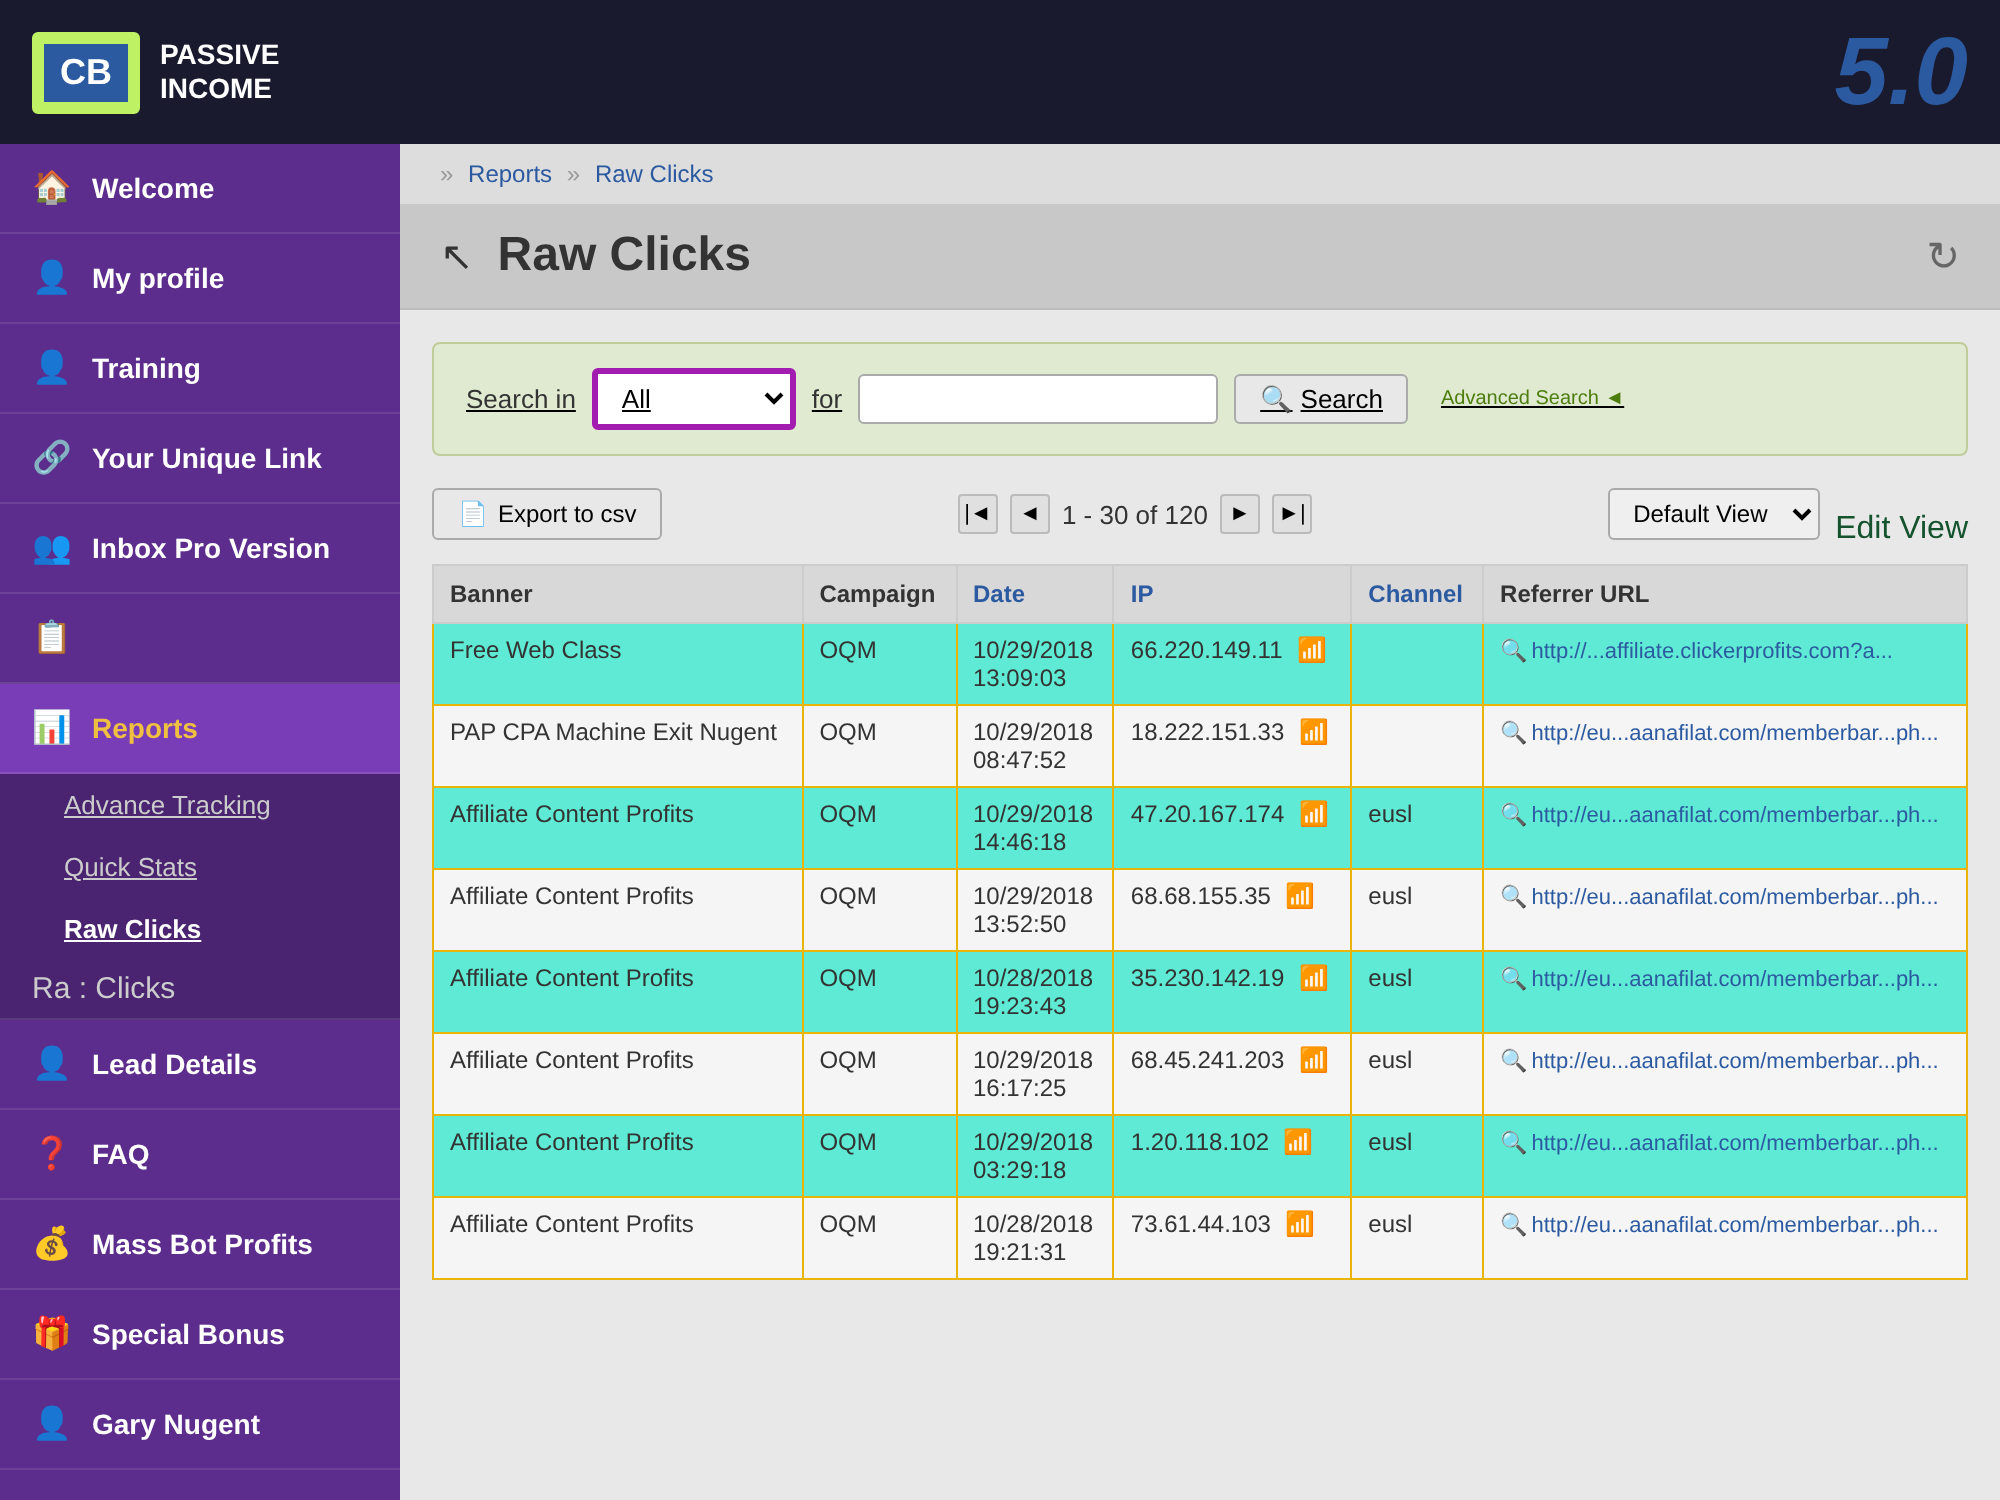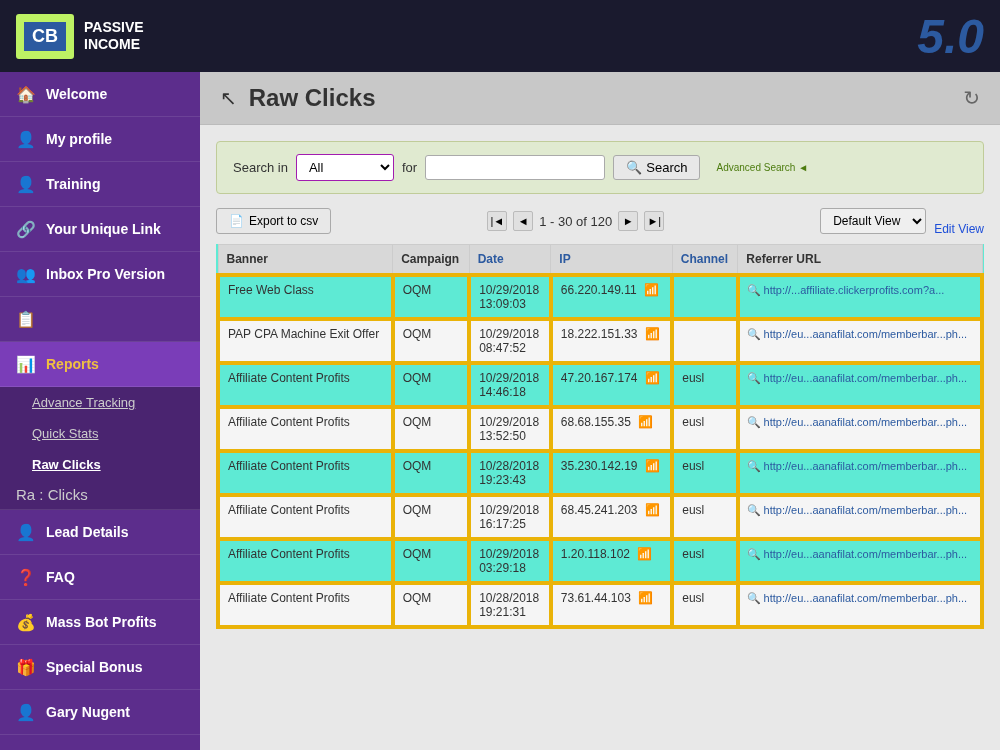--- a/index.html
+++ b/index.html
@@ -1,21 +1,21 @@
 <!DOCTYPE html>
 <html><head>
   <meta charset="utf-8">
   <style>
     * { margin: 0; padding: 0; box-sizing: border-box; }
     body { font-family: Arial, sans-serif; font-size: 13px; background: #f0f0f0; width: 1000px; height: 750px; overflow: hidden; display: flex; flex-direction: column; }
 
     
     #header { background: #1a1a2e; display: flex; align-items: center; justify-content: space-between; padding: 8px 16px; height: 72px; flex-shrink: 0; }
     #header .logo { display: flex; align-items: center; gap: 10px; }
-    #header .logo .cb-box { background: #2c5aa0; border: 8px solid #bef264; color: #fff; font-weight: bold; font-size: 18px; padding: 4px 8px; border-radius: 3px; }
+    #header .logo .cb-box { background: #2c5aa0; border: 6px solid #bef264; color: #fff; font-weight: bold; font-size: 18px; padding: 4px 8px; border-radius: 3px; }
     #header .logo .passive-text { color: #fff; font-size: 14px; font-weight: bold; line-height: 1.2; }
     #header .version { color: #2c5aa0; font-size: 48px; font-weight: bold; font-style: italic; }
 
     
     #layout { display: flex; flex: 1; overflow: hidden; }
 
     
     #sidebar { width: 200px; background: #5c2d8c; flex-shrink: 0; overflow-y: auto; }
     .sidebar-item { display: flex; align-items: center; gap: 10px; padding: 12px 16px; color: #fff; cursor: pointer; border-bottom: 1px solid rgba(255,255,255,0.1); }
     .sidebar-item.active { background: #7a3db8; }
@@ -36,41 +36,41 @@
 
     .page-header { background: #c8c8c8; padding: 12px 20px; display: flex; align-items: center; gap: 12px; border-bottom: 1px solid #bbb; }
     .page-header .cursor-icon { font-size: 20px; color: #333; }
     .page-header-text h1 { font-size: 24px; color: #333; font-weight: bold; }
     .page-header-text p { font-size: 12px; color: #666; }
     .refresh-btn { margin-left: auto; background: none; border: none; cursor: pointer; font-size: 20px; color: #666; }
 
     .content-area { padding: 16px; }
 
     
-    .search-bar { background: #e0ead0; border: 1px solid #c0cc99; border-radius: 4px; padding: 12px 16px; display: flex; align-items: center; gap: 8px; margin-bottom: 12px; }
+    .search-bar { background: #e0ead0; border: 1px solid #c0cc99; border-radius: 4px; padding: 12px 16px; display: flex; align-items: center; gap: 8px; margin-bottom: 12px; text-decoration: underline; }
     .search-bar label { font-size: 13px; color: #333; }
-    .search-bar select { padding: 4px 8px; border: 1px solid #a21caf; border-radius: 3px; font-size: 13px; background: #fff; }
+    .search-bar select { padding: 4px 8px; border: 3px solid #a21caf; border-radius: 3px; font-size: 13px; background: #fff; }
     .search-bar input { padding: 4px 8px; border: 1px solid #aaa; border-radius: 3px; font-size: 13px; width: 180px; }
     .search-btn { background: #e8e8e8; border: 1px solid #aaa; border-radius: 3px; padding: 4px 12px; cursor: pointer; font-size: 13px; display: flex; align-items: center; gap: 4px; }
     .advanced-search-link { color: #4d7c0f; font-size: 10px; cursor: pointer; text-decoration: none; margin-left: 8px; }
 
     
     .toolbar { display: flex; align-items: center; justify-content: space-between; margin-bottom: 8px; }
     .export-btn { background: #e8e8e8; border: 1px solid #aaa; border-radius: 3px; padding: 5px 12px; cursor: pointer; font-size: 12px; display: flex; align-items: center; gap: 5px; }
     .pagination { display: flex; align-items: center; gap: 6px; font-size: 13px; color: #333; }
     .pagination button { background: #e0e0e0; border: 1px solid #bbb; border-radius: 2px; width: 20px; height: 20px; cursor: pointer; font-size: 11px; display: flex; align-items: center; justify-content: center; }
     .view-controls { display: flex; align-items: center; gap: 8px; }
     .view-select { padding: 4px 8px; border: 1px solid #aaa; border-radius: 3px; font-size: 12px; }
-    .edit-view-link { color: #1d4ed8; font-size: 12px; cursor: pointer; text-decoration: none; margin-top: 16px; }
+    .edit-view-link { color: #14532d; font-size: 16px; cursor: pointer; text-decoration: none; margin-top: 16px; }
 
     
     .data-table { width: 100%; border-collapse: collapse; background: #5eead4; font-size: 12px; }
     .data-table th { background: #d8d8d8; border: 1px solid #ccc; padding: 7px 8px; text-align: left; font-weight: bold; color: #333; }
     .data-table th a { color: #2c5aa0; text-decoration: none; }
-    .data-table td { border: 4px solid #eab308; padding: 6px 8px; color: #333; vertical-align: top; }
+    .data-table td { border: 1px solid #eab308; padding: 6px 8px; color: #333; vertical-align: top; }
     .data-table tr:nth-child(even) td { background: #f5f5f5; }
     .wifi-icon { color: #2c5aa0; font-size: 12px; margin-left: 4px; }
     .search-icon-small { color: #666; font-size: 11px; margin-right: 2px; }
     .blurred-url { color: #2c5aa0; font-size: 11px; }
   </style>
 </head>
 <body>
 
 <div id="header">
   <div class="logo">
@@ -142,20 +142,26 @@
       <span class="label">Gary Nugent</span>
     </div>
     <div class="sidebar-item">
       
       
     </div>
   </div>
 
   <div id="main">
 
+    <div class="breadcrumb">
+      <span>»</span>
+      <a href="#">Reports</a>
+      <span>»</span>
+      <a href="#">Raw Clicks</a>
+    </div>
 
     <div class="page-header">
       <span class="cursor-icon">↖</span>
       <div class="page-header-text">
         <h1>Raw Clicks</h1>
       </div>
       <button class="refresh-btn">↻</button>
     </div>
 
     <div class="content-area">
@@ -213,21 +219,21 @@
         <tr>
     <td>Free Web Class</td>
     <td>OQM</td>
     <td style="white-space:pre-line;">10/29/2018
 13:09:03</td>
     <td>66.220.149.11 <span class="wifi-icon">📶</span></td>
     <td></td>
     <td><span class="search-icon-small">🔍</span><span class="blurred-url">http://...affiliate.clickerprofits.com?a...</span></td>
   </tr>
             <tr>
-    <td>PAP CPA Machine Exit Offer</td>
+    <td>PAP CPA Machine Exit Nugent</td>
     <td>OQM</td>
     <td style="white-space:pre-line;">10/29/2018
 08:47:52</td>
     <td>18.222.151.33 <span class="wifi-icon">📶</span></td>
     <td></td>
     <td><span class="search-icon-small">🔍</span><span class="blurred-url">http://eu...aanafilat.com/memberbar...ph...</span></td>
   </tr>
             <tr>
     <td>Affiliate Content Profits</td>
     <td>OQM</td>

